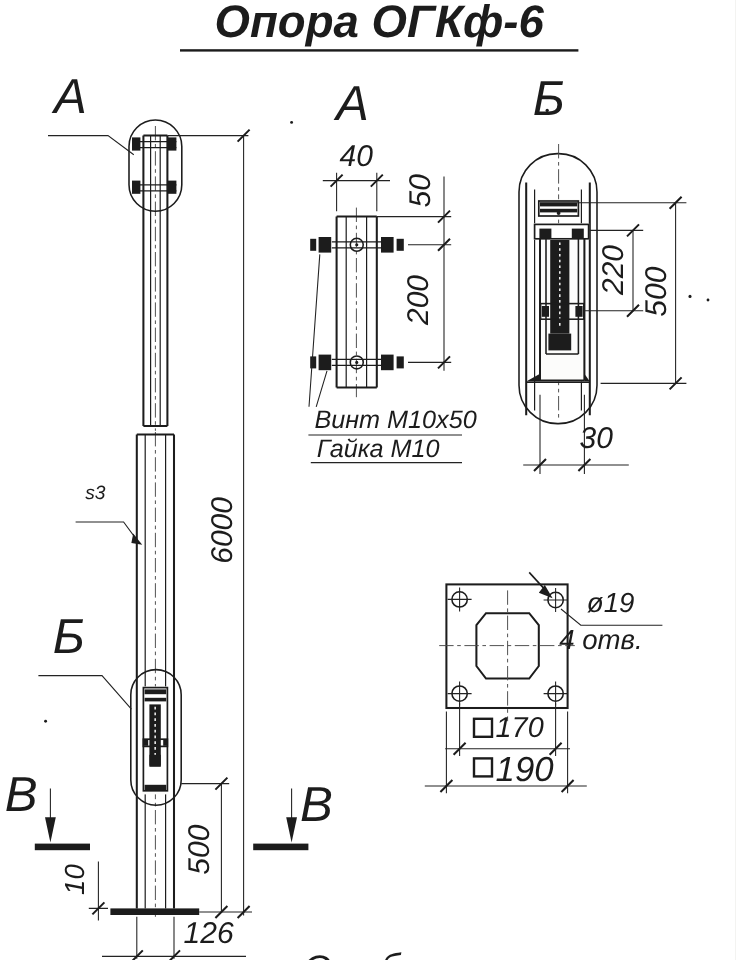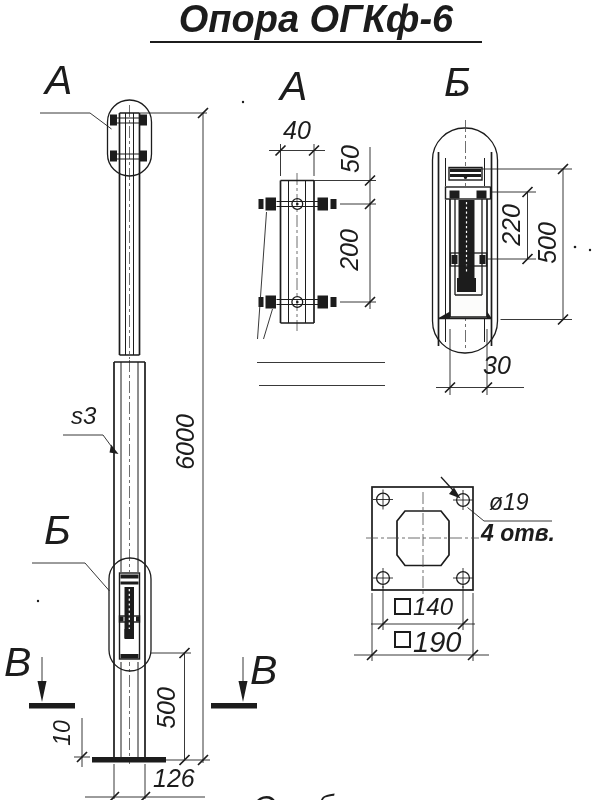--- a/index.html
+++ b/index.html
@@ -217,40 +217,42 @@
       <circle class="blk" cx="38" cy="601" r="1.2" fill="#c6c6bf"></circle>
     </g>
   </svg>
 
   <div class="lbl ttl" style="left:150px;top:0px;width:332px;">Опора ОГКф-6</div>
 
   <div class="lbl big" style="left:45px;top:60px;">А</div>
   <div class="lbl big" style="left:44px;top:510px;">Б</div>
   <div class="lbl big" style="left:4px;top:642px;">В</div>
   <div class="lbl big" style="left:250px;top:650px;">В</div>
-  <div class="lbl dim" style="left:71px;top:404px;font-size:24px;">s3</div>
+  <div class="lbl dim" style="left:71px;top:404px;font-size:16px;">s3</div>
 
   <div class="lbl dim rot" style="left:146px;top:429px;width:80px;height:26px;">6000</div>
   <div class="lbl dim rot" style="left:137px;top:695px;width:60px;height:26px;">500</div>
   <div class="lbl dim rot" style="left:43px;top:721px;width:40px;height:24px;font-size:23px;">10</div>
   <div class="lbl dim" style="left:153px;top:766px;">126</div>
 
   <div class="lbl big" style="left:280px;top:66px;">А</div>
   <div class="lbl dim" style="left:283px;top:118px;">40</div>
   <div class="lbl dim rot" style="left:330px;top:147px;width:40px;height:24px;">50</div>
   <div class="lbl dim rot" style="left:319px;top:238px;width:60px;height:24px;">200</div>
+  <div class="lbl note" style="left:262px;top:340px;font-size:21px;">Винт М10х50</div>
+  <div class="lbl note" style="left:264px;top:364px;font-size:21px;">Гайка М10</div>
 
   <div class="lbl big" style="left:444px;top:62px;">Б</div>
   <div class="lbl dim rot" style="left:481px;top:213px;width:60px;height:24px;">220</div>
   <div class="lbl dim rot" style="left:517px;top:231px;width:60px;height:24px;">500</div>
   <div class="lbl dim" style="left:483px;top:353px;">30</div>
 
   <div class="lbl note" style="left:489px;top:491px;">ø19</div>
-  <div class="lbl note" style="left:481px;top:522px;font-weight:bold;">4 отв.</div>
+  <div class="lbl note" style="left:466px;top:522px;">4 отв.</div>
   <div class="sq" style="left:394px;top:598px;"></div>
-  <div class="lbl dim" style="left:413px;top:595px;font-size:24px;">140</div>
+  <div class="lbl dim" style="left:413px;top:595px;font-size:24px;">170</div>
   <div class="sq" style="left:394px;top:631px;"></div>
   <div class="lbl dim" style="left:413px;top:628px;font-size:29px;">190</div>
 
   <div class="lbl" style="left:252px;top:791px;font-size:32px;">С</div>
   <div class="lbl" style="left:318px;top:791px;font-size:28px;">б</div>
 
 </div>
 
 </body></html>

